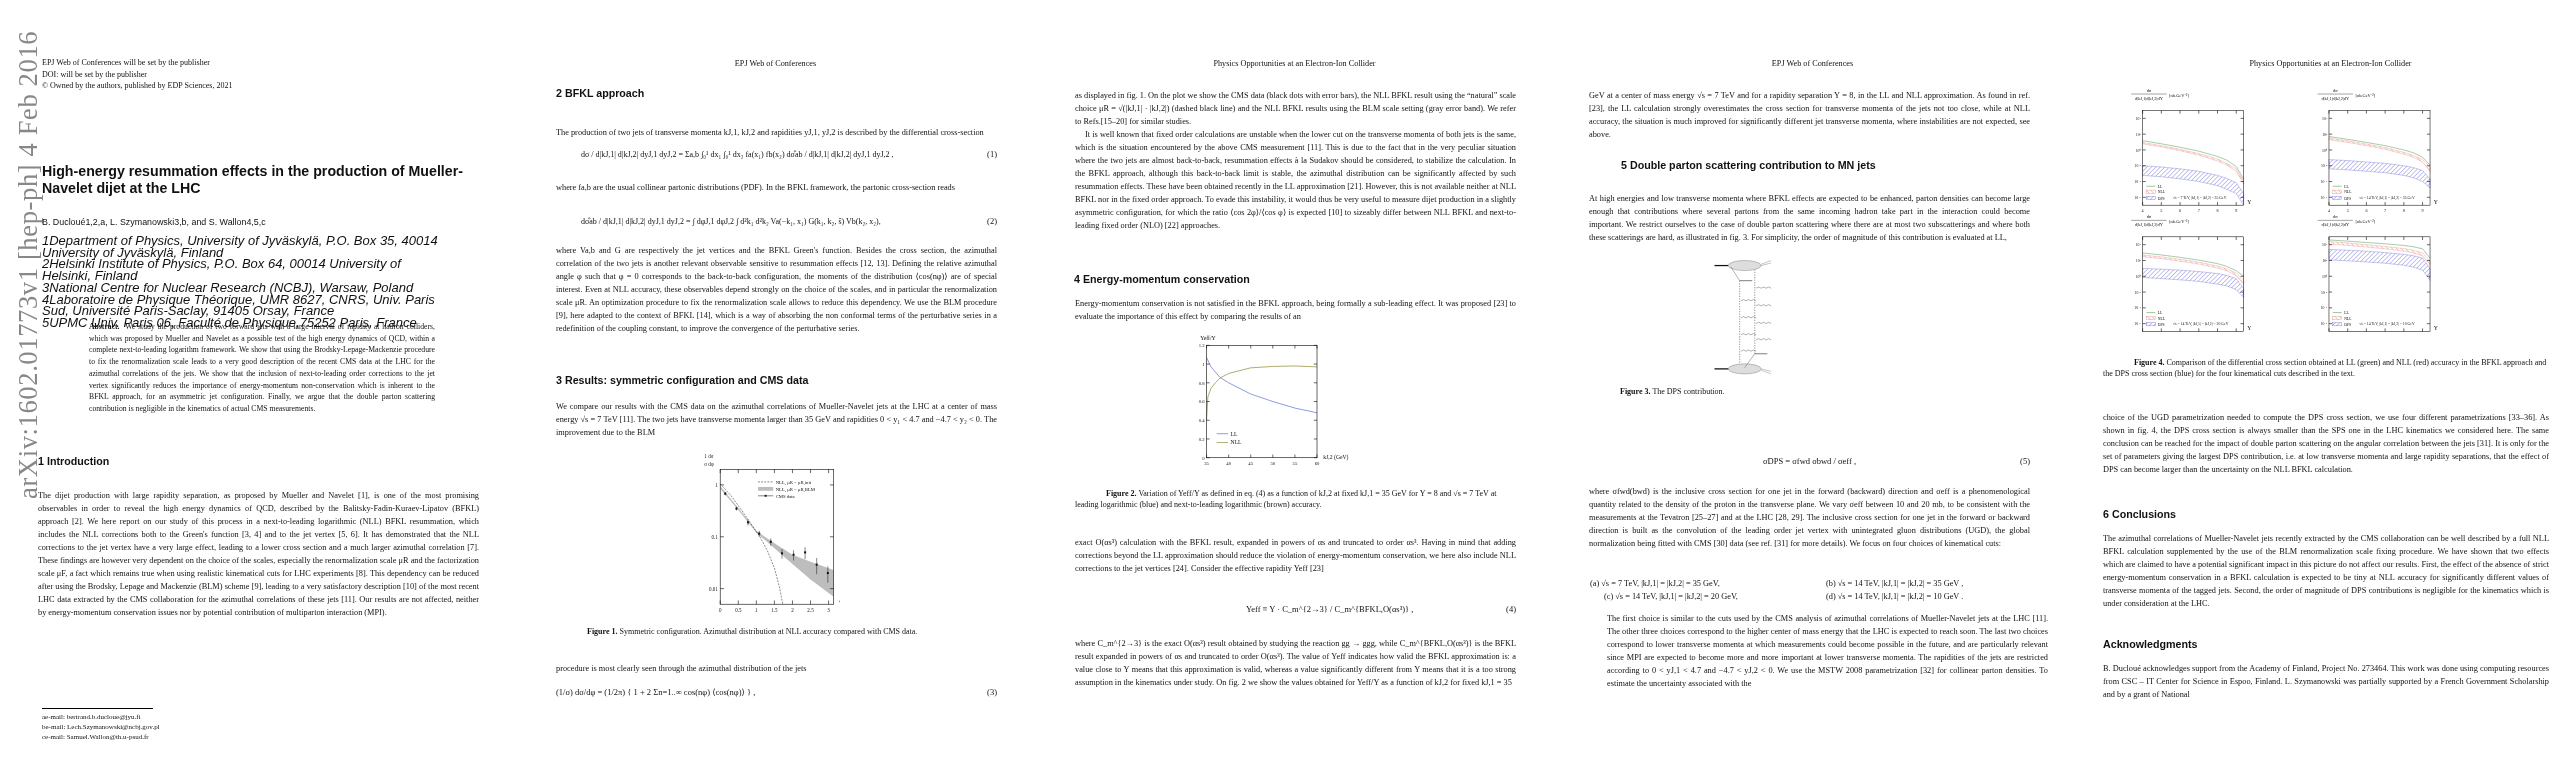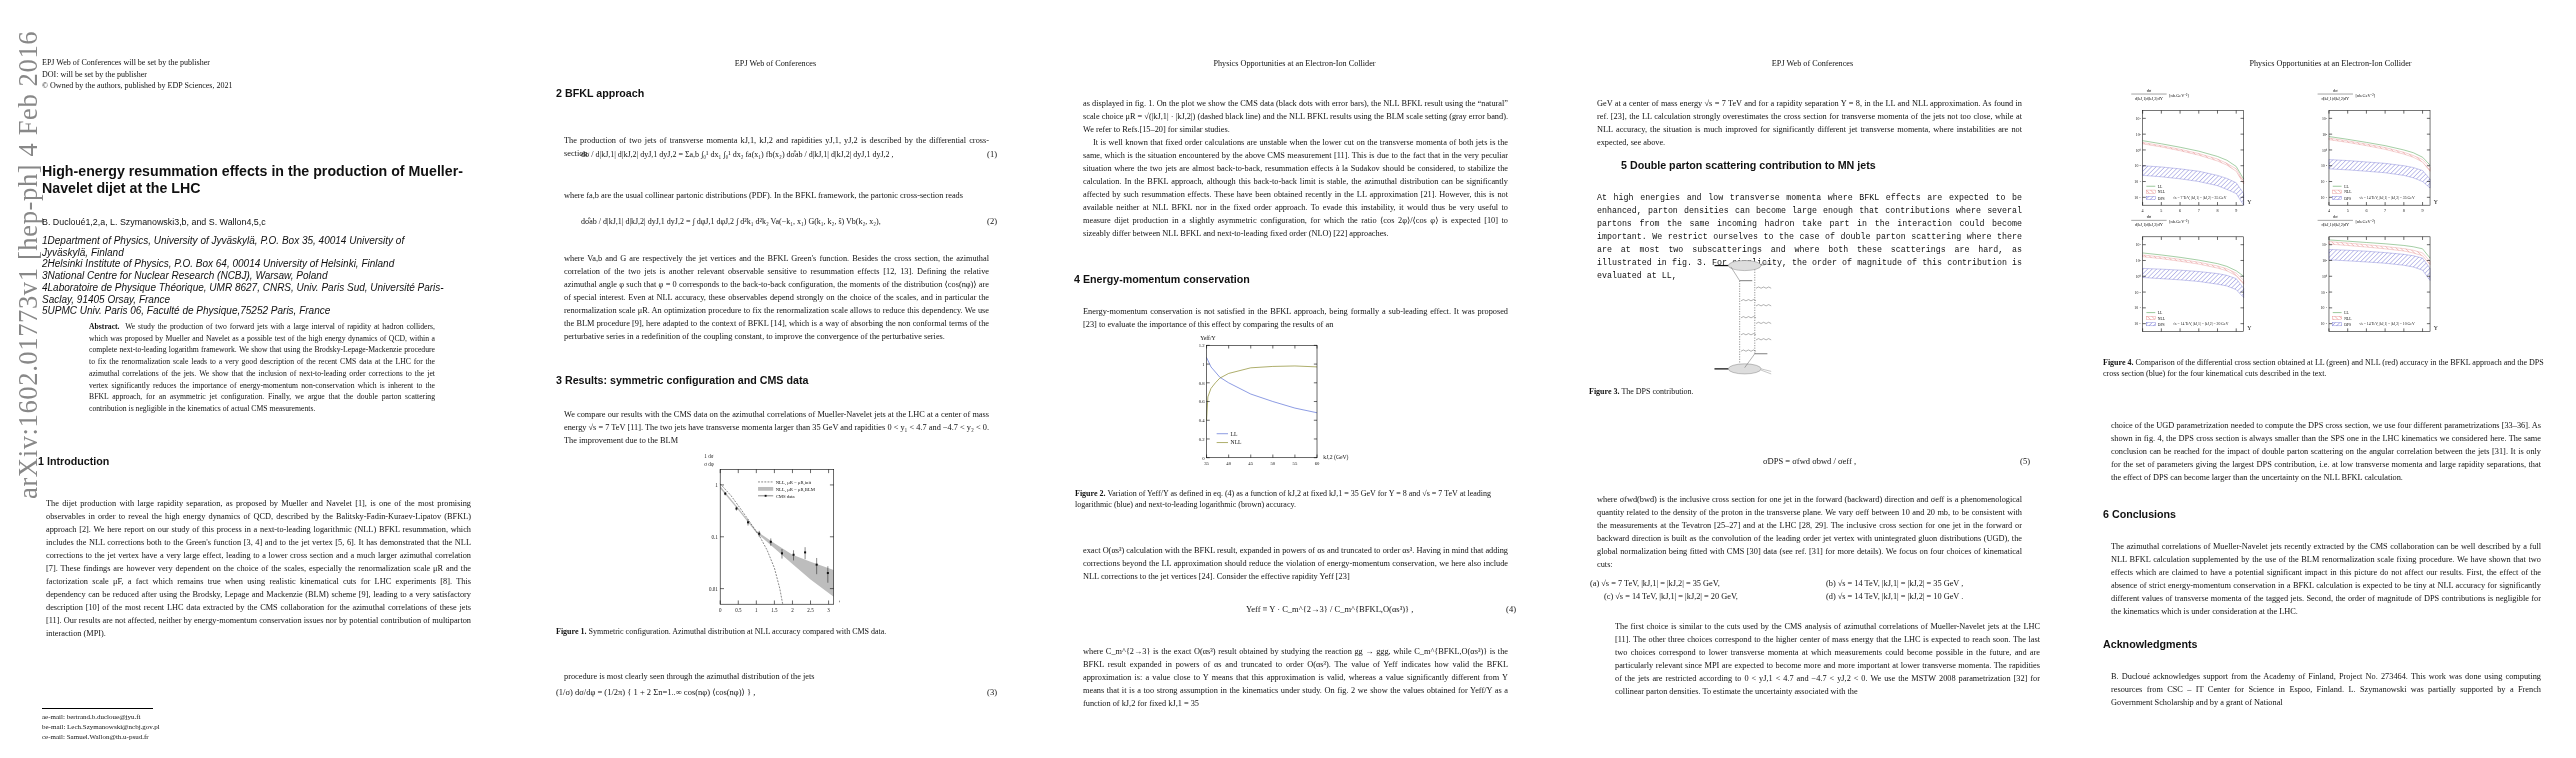--- a/index.html
+++ b/index.html
@@ -9,31 +9,31 @@
   .p1 { left:0; } .p2 { left:518px; } .p3 { left:1037px; } .p4 { left:1555px; } .p5 { left:2073px; }
   .content { position:absolute; left:38px; width:441px; }
   .runhead { position:absolute; top:59px; left:0; width:515px; text-align:center; font-size:8.2px; }
   .pubinfo { position:absolute; top:57px; left:42px; font-size:8px; line-height:11.7px; }
   .arxiv { position:absolute; left:12.6px; top:499px; transform-origin:0 0; transform:rotate(-90deg);
            font-size:26.6px; color:#888; white-space:nowrap; letter-spacing:0.6px; font-family:"Liberation Serif", serif; }
   .title { position:absolute; top:163px; left:42px; width:443px; font-family:"Liberation Sans", sans-serif;
            font-weight:bold; font-size:14.2px; line-height:17px; }
   .authors { position:absolute; top:217px; left:42px; font-family:"Liberation Sans", sans-serif; font-size:8.9px; }
   .affils { position:absolute; top:235px; left:42px; font-family:"Liberation Sans", sans-serif; font-style:italic;
-            font-size:10px; line-height:11.7px; width:405px; }
+            font-size:13px; line-height:11.7px; width:405px; }
   .abstract { position:absolute; top:321px; left:89px; width:346px; font-size:7.7px; line-height:11.7px; text-align:justify; }
   .abstract b { font-weight:bold; }
   h2 { font-family:"Liberation Sans", sans-serif; font-weight:bold; font-size:10.7px; margin:0; }
   .sect { position:absolute; }
-  p.body { margin:8px; font-size:8.3px; line-height:13px; text-align:justify; }
+  p.body { margin:0; font-size:8.3px; line-height:13px; text-align:justify; }
   .indent { text-indent:10px; }
   .eqn { position:absolute; left:38px; width:441px; font-size:8.5px; }
   .eqn .num { position:absolute; right:0; }
   .caption { font-size:8px; line-height:11.4px; }
-  .caption b { font-weight:bold; }
+  .caption b { font-weight:bold;margin-left:31px; }
   .fn { position:absolute; left:42px; font-size:7px; line-height:10px; }
   .fnrule { position:absolute; left:42px; width:111px; border-top:0.9px solid #000; }
   svg text { font-family:"Liberation Serif", serif; }
   .kin { position:absolute; font-size:8.3px; line-height:12.6px; }
 </style>
 </head>
 <body>
 
 <div class="page p1">
   <div class="pubinfo">
@@ -261,21 +261,21 @@
 </div>
 
 <div class="page p4">
   <div class="runhead">EPJ Web of Conferences</div>
   <div class="content" style="top:89px;left:34px;">
       <p class="body">GeV at a center of mass energy √s = 7 TeV and for a rapidity separation Y = 8, in the LL and NLL approximation. As found in ref. [23], the LL calculation strongly overestimates the cross section for transverse momenta of the jets not too close, while at NLL accuracy, the situation is much improved for significantly different jet transverse momenta, where instabilities are not expected, see above.</p>
     </div>
   <div class="sect" style="top:159px;left:34px;padding-left:32px;">
       <h2>5  Double parton scattering contribution to MN jets</h2>
     </div>
-  <div class="content" style="top:183px;left:34px;font-family:Liberation Mono, monospace;">
+  <div class="content" style="top:192px;left:34px;">
       <p class="body">At high energies and low transverse momenta where BFKL effects are expected to be enhanced, parton densities can become large enough that contributions where several partons from the same incoming hadron take part in the interaction could become important. We restrict ourselves to the case of double parton scattering where there are at most two subscatterings and where both these scatterings are hard, as illustrated in fig. 3. For simplicity, the order of magnitude of this contribution is evaluated at LL,</p>
     </div>
 
   <svg style="position:absolute;left:158px;top:258px;" width="76" height="126" viewBox="0 0 120 200">
     <g>
       <line x1="2" y1="12" x2="25" y2="12" stroke="#111" stroke-width="2"></line>
       <ellipse cx="50" cy="12" rx="26" ry="8" fill="#ddd" stroke="#888" stroke-width="0.8"></ellipse>
       <line x1="2" y1="176" x2="25" y2="176" stroke="#111" stroke-width="2"></line>
       <ellipse cx="50" cy="176" rx="26" ry="8" fill="#ddd" stroke="#888" stroke-width="0.8"></ellipse>
       <line x1="28" y1="14" x2="42" y2="36" stroke="#666" stroke-width="0.8"></line>

